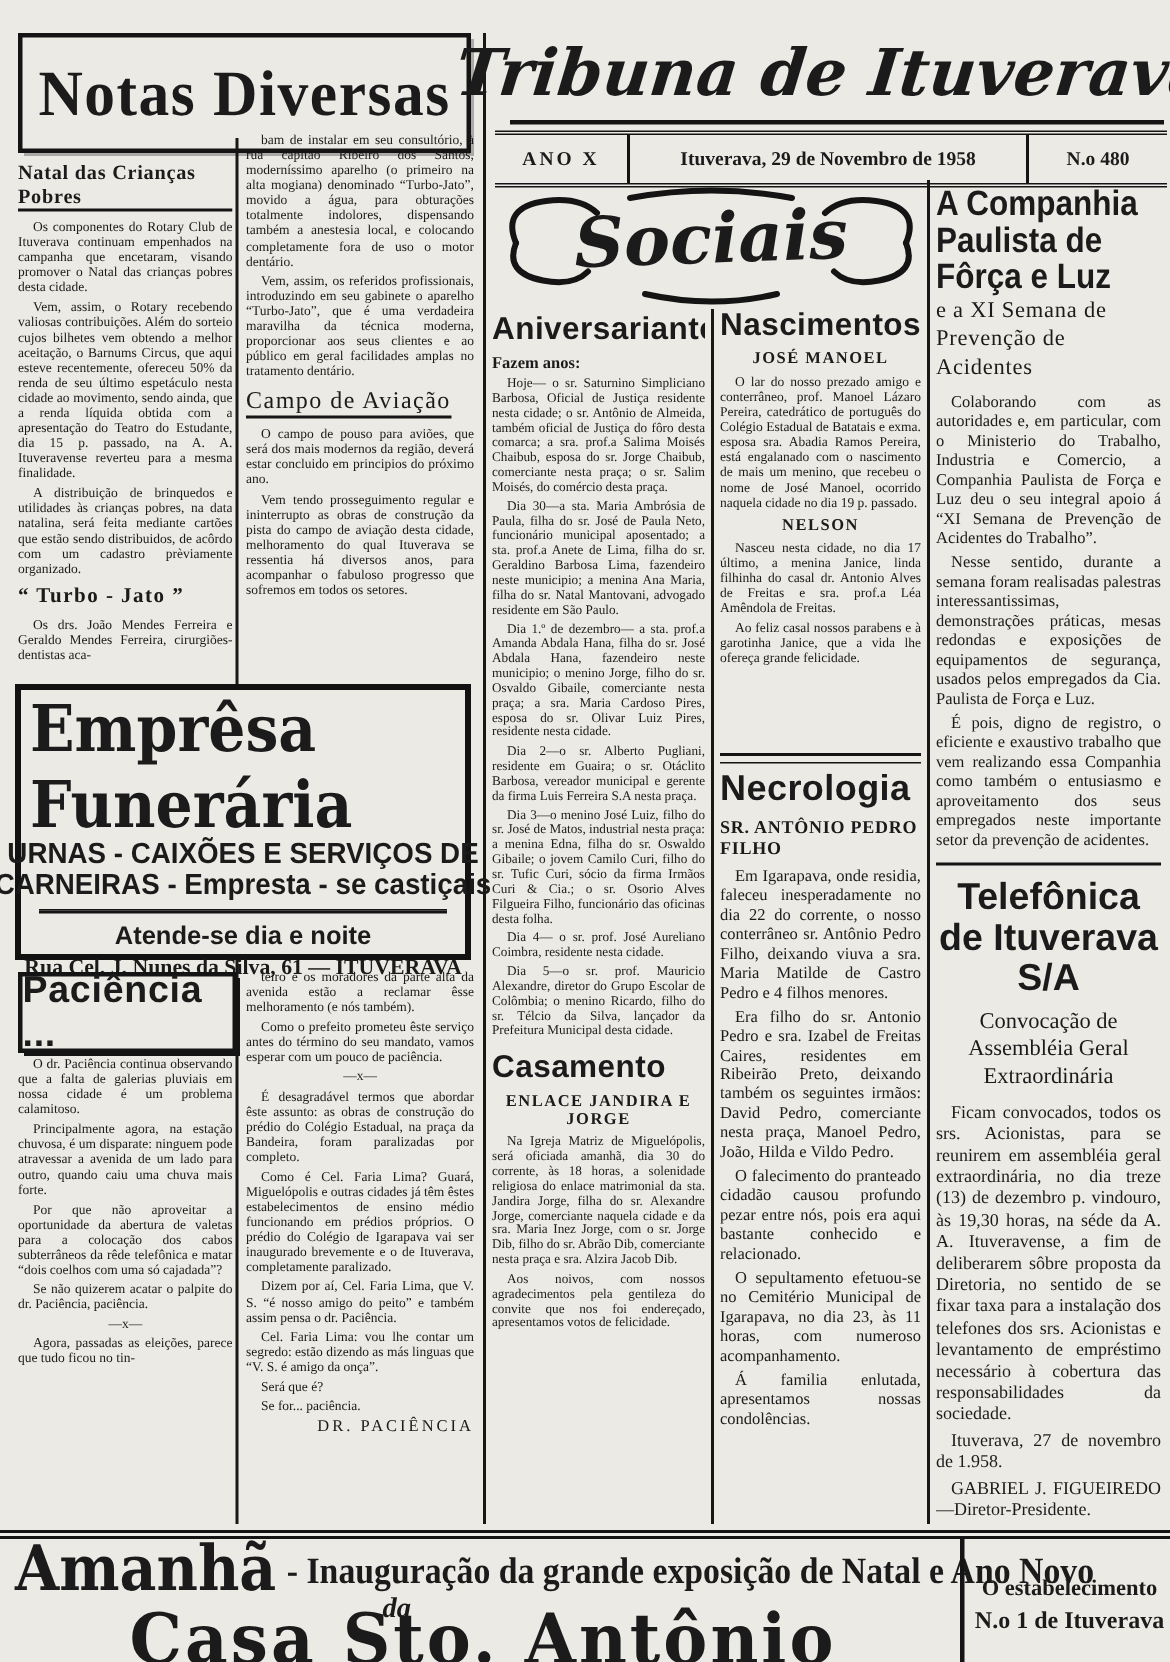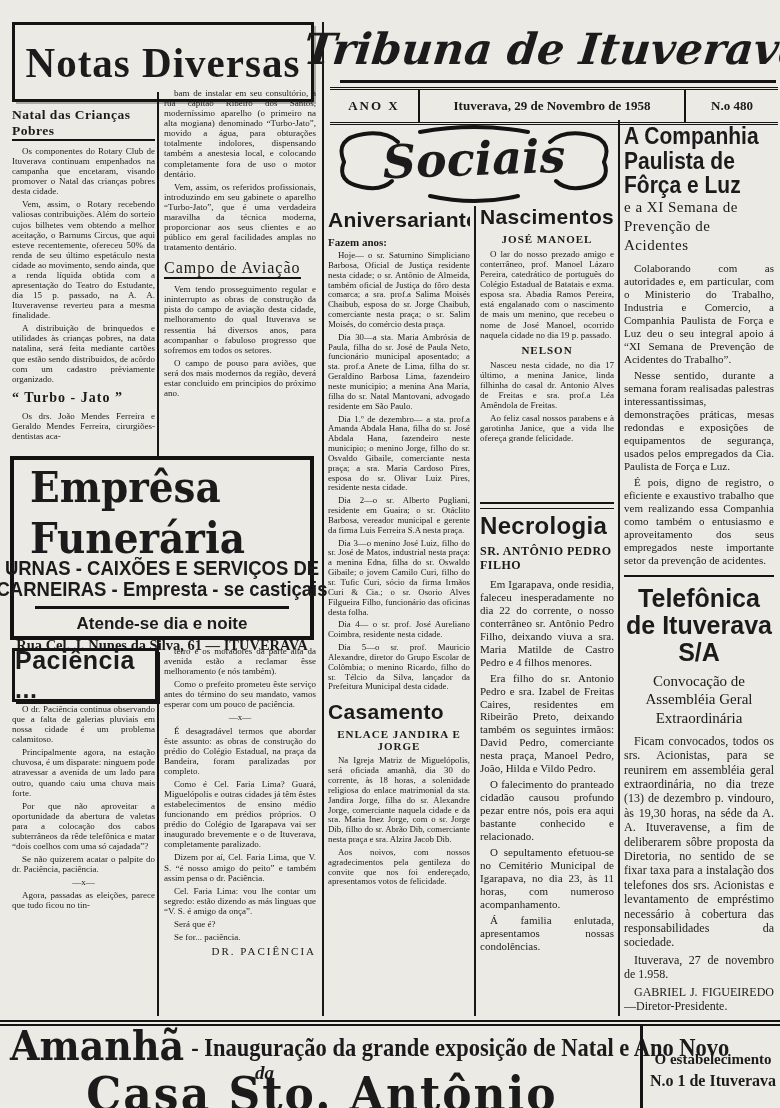--- a/index.html
+++ b/index.html
@@ -36,21 +36,21 @@
   .head-campo{font-size:16px;letter-spacing:1px;border-bottom:2px solid #141414;display:inline-block;margin:4px 0 5px;}
   .head-turbo{font-weight:bold;font-size:14px;margin:6px 0 5px;letter-spacing:1px;}
   .h-sans{font-family:"Liberation Sans",sans-serif;font-weight:bold;}
   .sec-title{font-size:21px;margin:0 0 4px 0;letter-spacing:.3px;}
   .subhead{font-weight:bold;font-size:11px;text-align:center;letter-spacing:1px;margin:4px 0 4px;}
   .sep-x{text-align:center;text-indent:0;}
   .sig{font-size:11px;letter-spacing:2px;text-align:right;margin-top:2px;}
 
   
   .ad{left:10px;top:456px;width:304px;height:184px;border:4px solid #121212;background:#eceae4;
-      display:flex;flex-direction:column;align-items:center;padding:4px 16px;box-sizing:border-box;}
+      display:flex;flex-direction:column;align-items:center;padding:4px 6px;box-sizing:border-box;}
   .ad-title{font-family:"DejaVu Serif",serif;font-weight:bold;font-size:39px;transform:scaleY(1.1);margin-top:2px;}
   .ad-line{font-family:"Liberation Sans",sans-serif;font-weight:bold;font-size:18.5px;line-height:1.15;
            transform:scaleY(1.05);white-space:nowrap;}
   .ad-div{width:96%;border-top:1px solid #141414;border-bottom:2px solid #141414;height:3px;margin:5px 0 4px;}
   .ad-atende{font-family:"Liberation Sans",sans-serif;font-weight:bold;font-size:17px;margin:1px 0 3px;}
   .ad-addr{font-weight:bold;font-size:14.5px;white-space:nowrap;}
 
   
   .pac-box{left:12px;top:648px;width:140px;height:48px;border:3px solid #141414;
            box-shadow:3px 3px 0 -1px #141414;display:flex;align-items:center;justify-content:center;}
@@ -119,22 +119,22 @@
       </div>
   </div>
 
   <div class="col t9" style="left:164px;top:88px;width:152px;height:366px;">
     <div>
         <p class="para">bam de instalar em seu consultório, à rua capitão Ribeiro dos Santos, moderníssimo aparelho (o primeiro na alta mogiana) denominado “Turbo-Jato”, movido a água, para obturações totalmente indolores, dispensando também a anestesia local, e colocando completamente fora de uso o motor dentário.</p>
         <p class="para">Vem, assim, os referidos profissionais, introduzindo em seu gabinete o aparelho “Turbo-Jato”, que é uma verdadeira maravilha da técnica moderna, proporcionar aos seus clientes e ao público em geral facilidades amplas no tratamento dentário.</p>
       </div>
     <span class="head-campo">Campo de Aviação</span>
     <div>
+        <p class="para">O campo de pouso para aviões, que será dos mais modernos da região, deverá estar concluido em principios do próximo ano.</p>
         <p class="para">Vem tendo prosseguimento regular e ininterrupto as obras de construção da pista do campo de aviação desta cidade, melhoramento do qual Ituverava se ressentia há diversos anos, para acompanhar o fabuloso progresso que sofremos em todos os setores.</p>
-        <p class="para">O campo de pouso para aviões, que será dos mais modernos da região, deverá estar concluido em principios do próximo ano.</p>
       </div>
   </div>
 
   <div class="abs ad">
     <div class="ad-title">Emprêsa Funerária</div>
     <div class="ad-line">URNAS - CAIXÕES E SERVIÇOS DE</div>
     <div class="ad-line">CARNEIRAS - Empresta - se castiçais</div>
     <div class="ad-div"></div>
     <div class="ad-atende">Atende-se dia e noite</div>
     <div class="ad-addr">Rua Cel. J. Nunes da Silva, 61 — ITUVERAVA</div>

